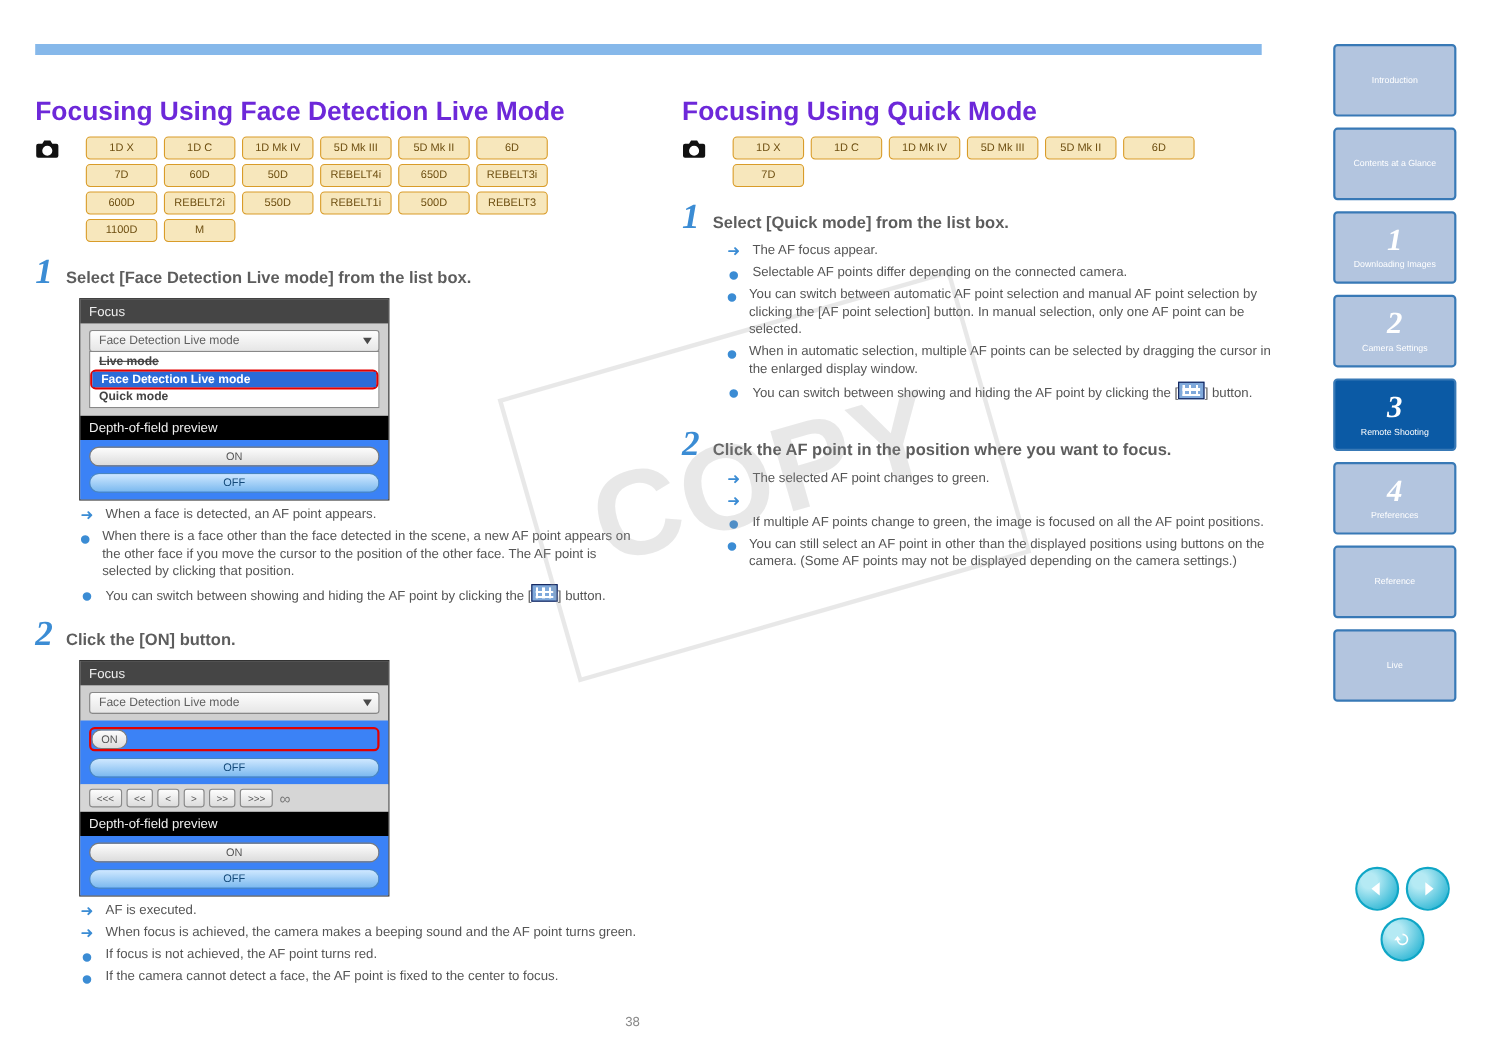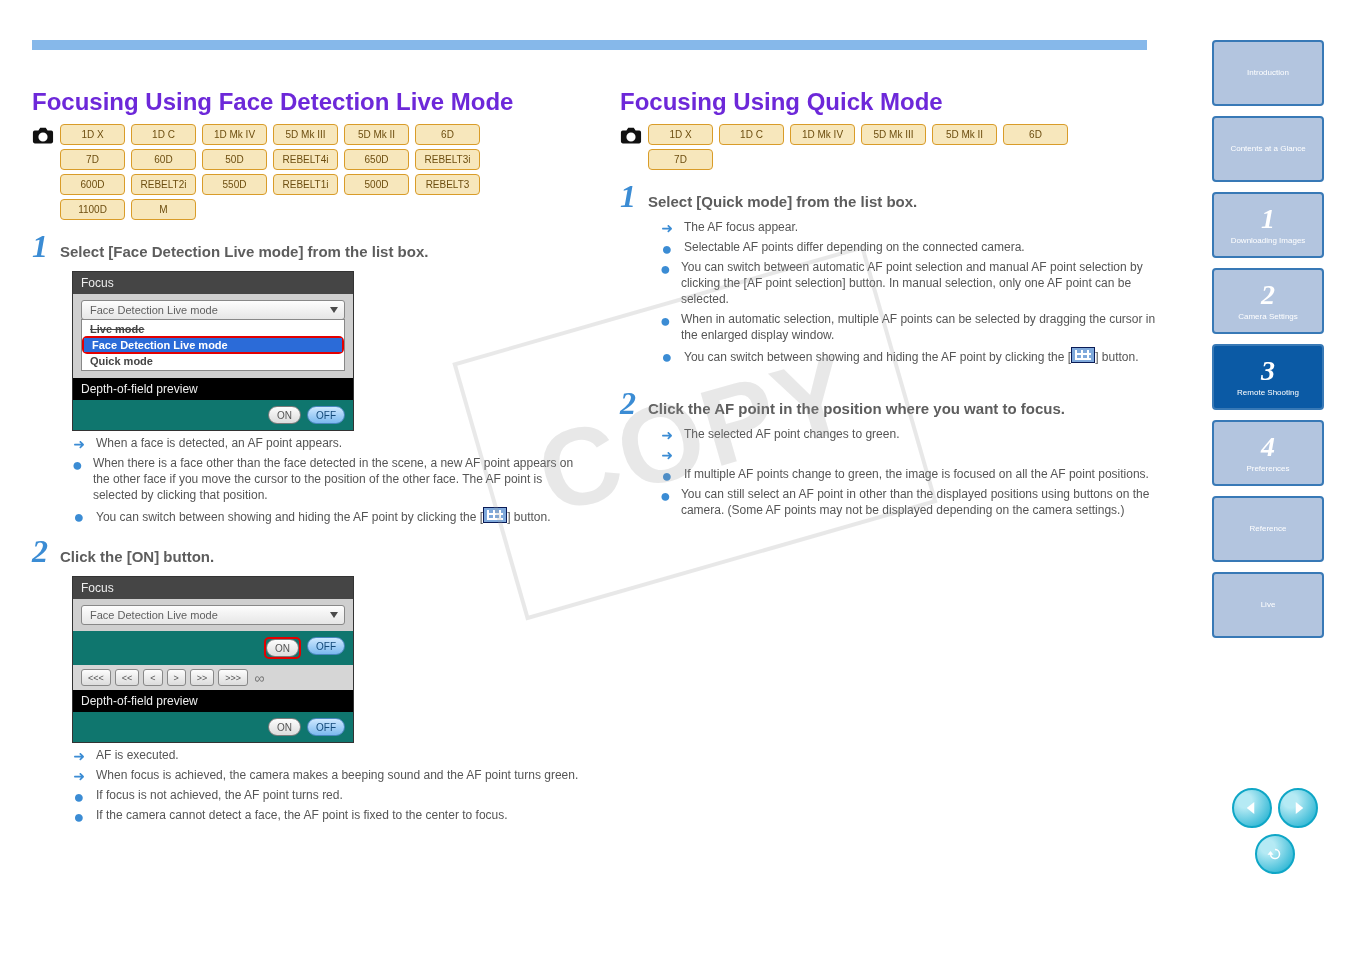--- a/index.html
+++ b/index.html
@@ -37,21 +37,21 @@
   
   .section-title {
     font-size: 24px;
     font-weight: bold;
     color: #6d28d9;
     margin: 0 0 8px 0;
   }
   .mode-row {
     display: flex;
     align-items: flex-start;
-    gap: 6px;
+    gap: 24px;
   }
   .camera-icon {
     width: 22px;
     height: 18px;
     margin-top: 2px;
   }
   .camera-icon svg { display: block; }
   .mode-grid {
     display: flex;
     flex-wrap: wrap;
@@ -159,21 +159,22 @@
     background: #000000;
     color: #eee;
     padding: 4px 8px;
     font-size: 12px;
   }
   .onoff-row {
     display: flex;
     justify-content: flex-end;
     gap: 6px;
     padding: 6px 8px;
-    background: #0f766e;
+    background: #3b82f6;
+    flex-direction: column;
   }
   .pill {
     display: inline-flex;
     align-items: center;
     justify-content: center;
     border: 1px solid #7b7b7b;
     border-radius: 9px;
     height: 16px;
     padding: 0 8px;
     font-size: 10px;
@@ -587,13 +588,14 @@
           </svg>
       </div>
     </div>
     <div class="circ">
       <svg viewBox="0 0 24 24">
           <path fill="#fff" d="M12 5a7 7 0 1 1-6.9 8H2l4-5 4 5H7.1A5 5 0 1 0 12 7V5z"></path>
         </svg>
     </div>
   </div>
 
+  <div class="page-num">38</div>
 </div>
 
 </body></html>

